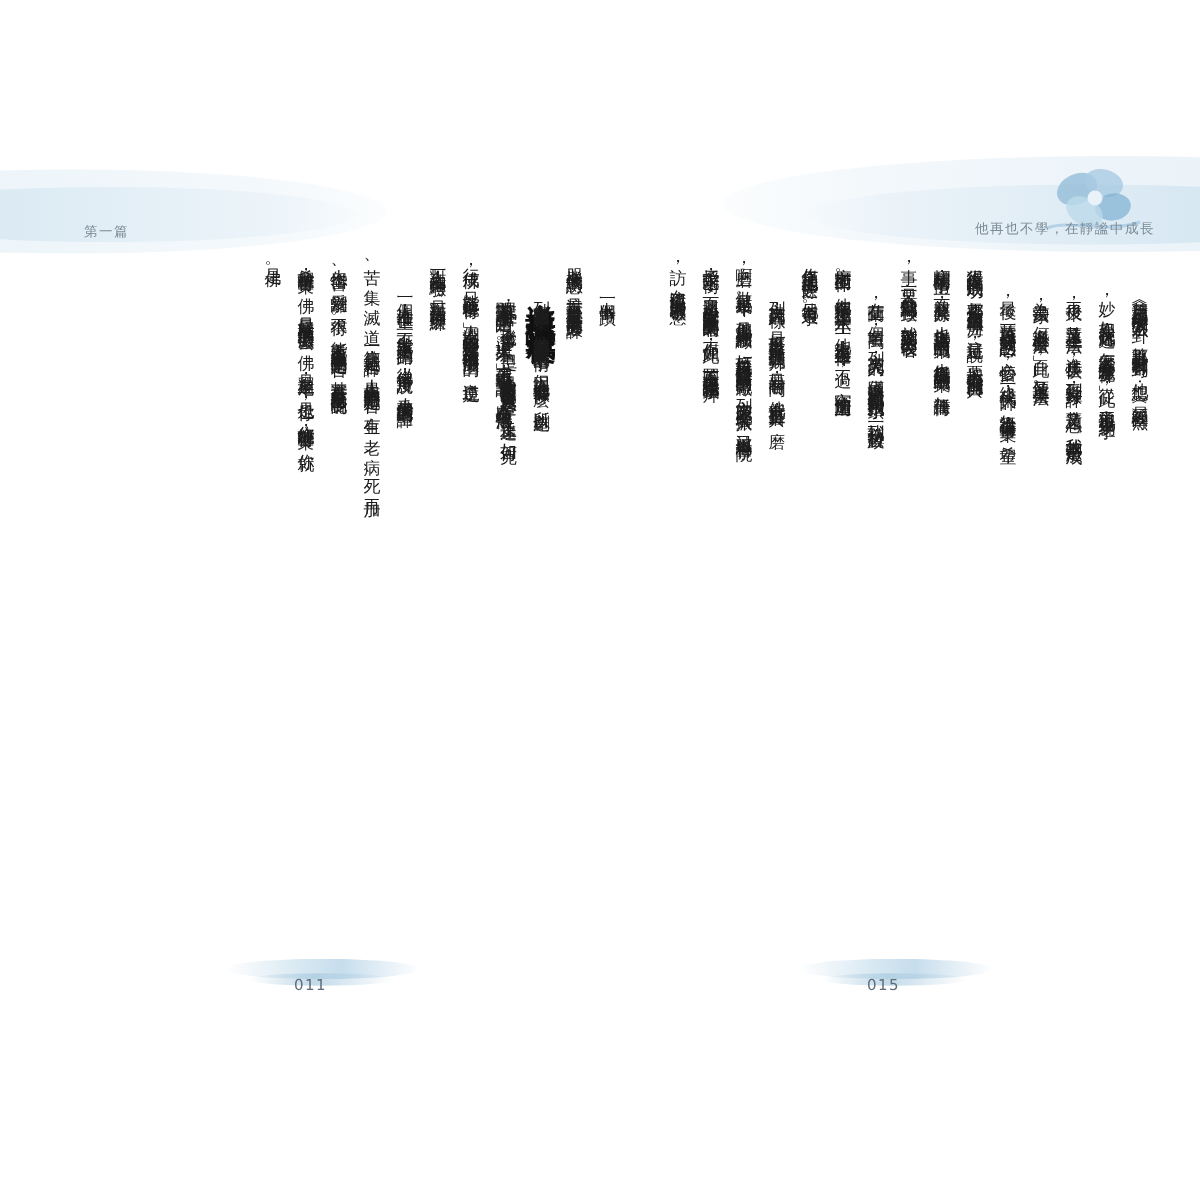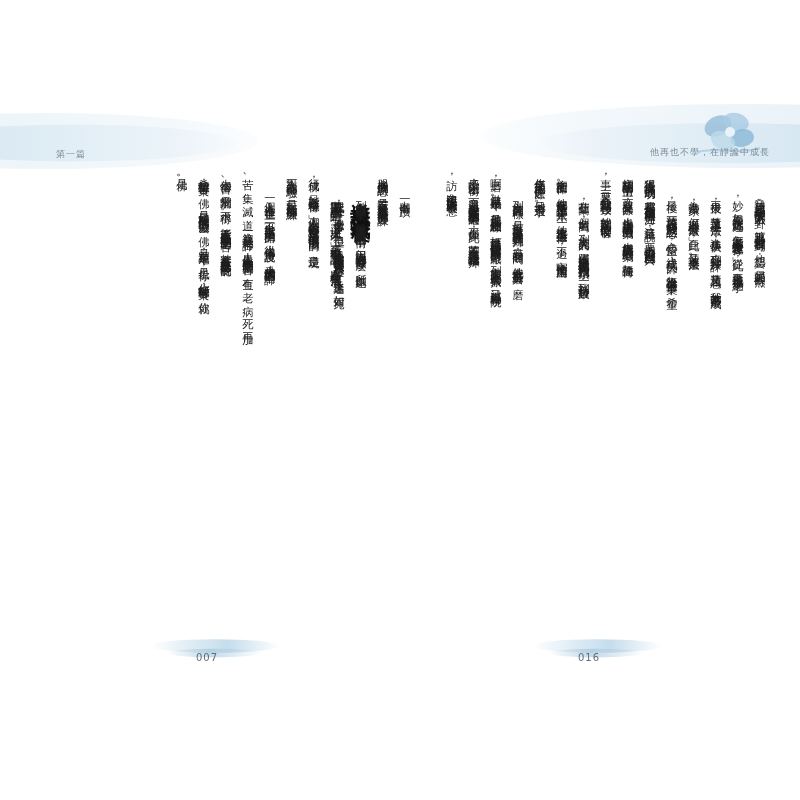--- a/index.html
+++ b/index.html
@@ -226,19 +226,19 @@
     <div class="vcols">
       <div class="vcol indent">出一個奇蹟！</div>
       <div class="vcol">服機會的誘惑？這是有志於造就一番事業者的必修課。</div>
       <div class="vcol indent">列文虎克僅國中畢業，他做的不是過去或將來的事情，但因為他知道要做什麼，所以創造</div>
       <div class="vcol indent">在現代社會，機會多多。但是，過多的選擇反而容易使人見異思遷，走上迷途。如何克</div>
     </div>
   </div>
 
   <div class="folio-deco folio-deco-left"></div>
   <div class="folio-deco2 folio-deco2-left"></div>
-  <div class="folio folio-left">007</div>
+  <div class="folio folio-left">011</div>
 
   <div class="folio-deco folio-deco-right"></div>
   <div class="folio-deco2 folio-deco2-right"></div>
-  <div class="folio folio-right">016</div>
+  <div class="folio folio-right">015</div>
 
 </div>
 
 </body></html>

